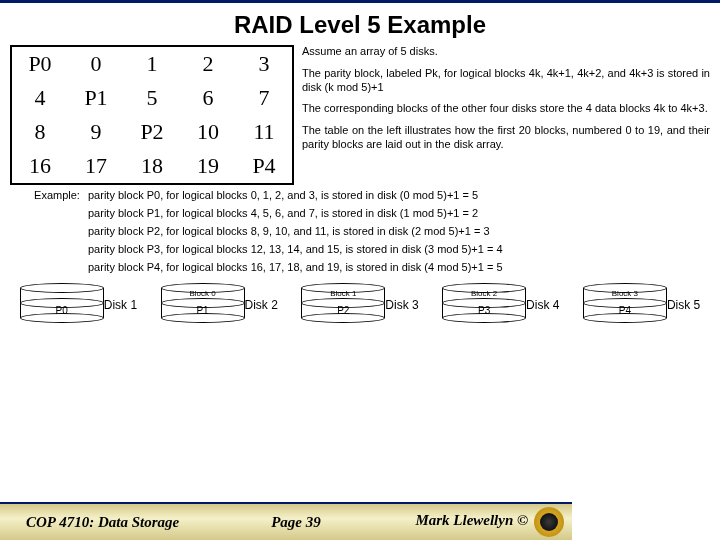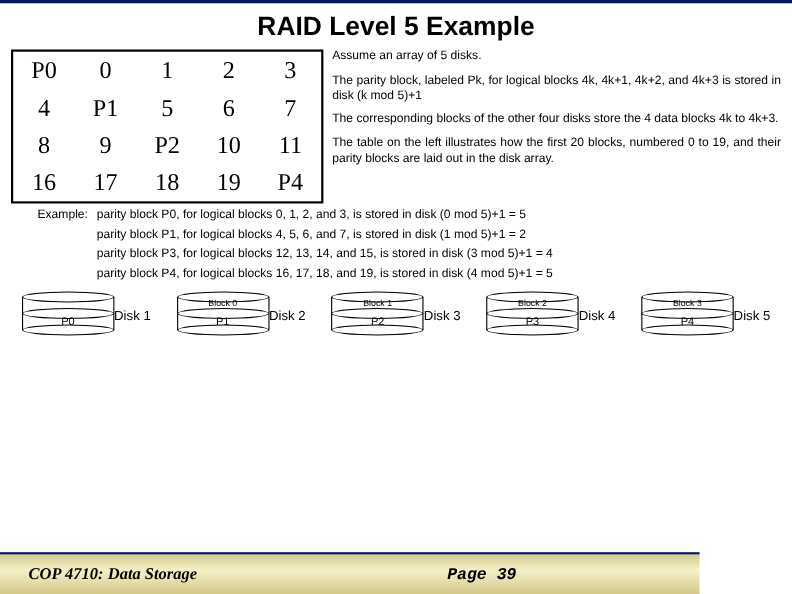--- a/index.html
+++ b/index.html
@@ -119,33 +119,33 @@
     font-size: 10px;
     z-index: 4;
   }
   .disklabel {
     font-size: 12px;
     margin-top: 2px;
   }
   .footer {
     position: absolute;
     left: 0; bottom: 0;
-    width: 636px;
+    width: 572px;
     height: 38px;
     background: linear-gradient(to bottom, #d4c98a 0%, #f5f0c8 40%, #d4c98a 100%);
     border-top: 2px solid #001a66;
     display: flex;
     align-items: center;
     font-family: "Times New Roman", serif;
     font-style: italic;
     font-weight: bold;
     font-size: 15px;
   }
   .footer .fl { flex: 0 0 240px; padding-left: 26px; }
-  .footer .fc { flex: 1; text-align: center; font-family: Liberation Mono, monospace; }
+  .footer .fc { flex: 1; text-align: center; }
   .footer .fr { flex: 0 0 220px; text-align: right; padding-right: 8px; }
   .logo {
     width: 30px; height: 30px;
     border-radius: 50%;
     background: radial-gradient(#f0c040, #b08000);
     display: inline-block;
     vertical-align: middle;
     margin-left: 2px;
     position: relative;
   }
@@ -210,20 +210,24 @@
   <div class="row">
     <div class="lbl">Example:</div>
     <div class="txt">parity block P0, for logical blocks 0, 1, 2, and 3, is stored in disk (0 mod 5)+1 = 5</div>
   </div>
   <div class="row">
       <div class="lbl"></div>
       <div class="txt">parity block P1, for logical blocks 4, 5, 6, and 7, is stored in disk (1 mod 5)+1 = 2</div>
     </div>
   <div class="row">
       <div class="lbl"></div>
+      <div class="txt">parity block P2, for logical blocks 8, 9, 10, and 11, is stored in disk (2 mod 5)+1 = 3</div>
+    </div>
+  <div class="row">
+      <div class="lbl"></div>
       <div class="txt">parity block P3, for logical blocks 12, 13, 14, and 15, is stored in disk (3 mod 5)+1 = 4</div>
     </div>
   <div class="row">
       <div class="lbl"></div>
       <div class="txt">parity block P4, for logical blocks 16, 17, 18, and 19, is stored in disk (4 mod 5)+1 = 5</div>
     </div>
 </div>
 
 <div class="disks">
   <div class="diskcol">
@@ -279,13 +283,17 @@
       <div class="t1">Block 3</div>
       <div class="t2">P4</div>
     </div>
     <div class="disklabel">Disk 5</div>
   </div>
 </div>
 
 <div class="footer">
   <div class="fl">COP 4710: Data Storage</div>
   <div class="fc">Page 39</div>
+  <div class="fr">
+    <span>Mark Llewellyn ©</span>
+    <span class="logo"></span>
+  </div>
 </div>
 
 </body></html>

